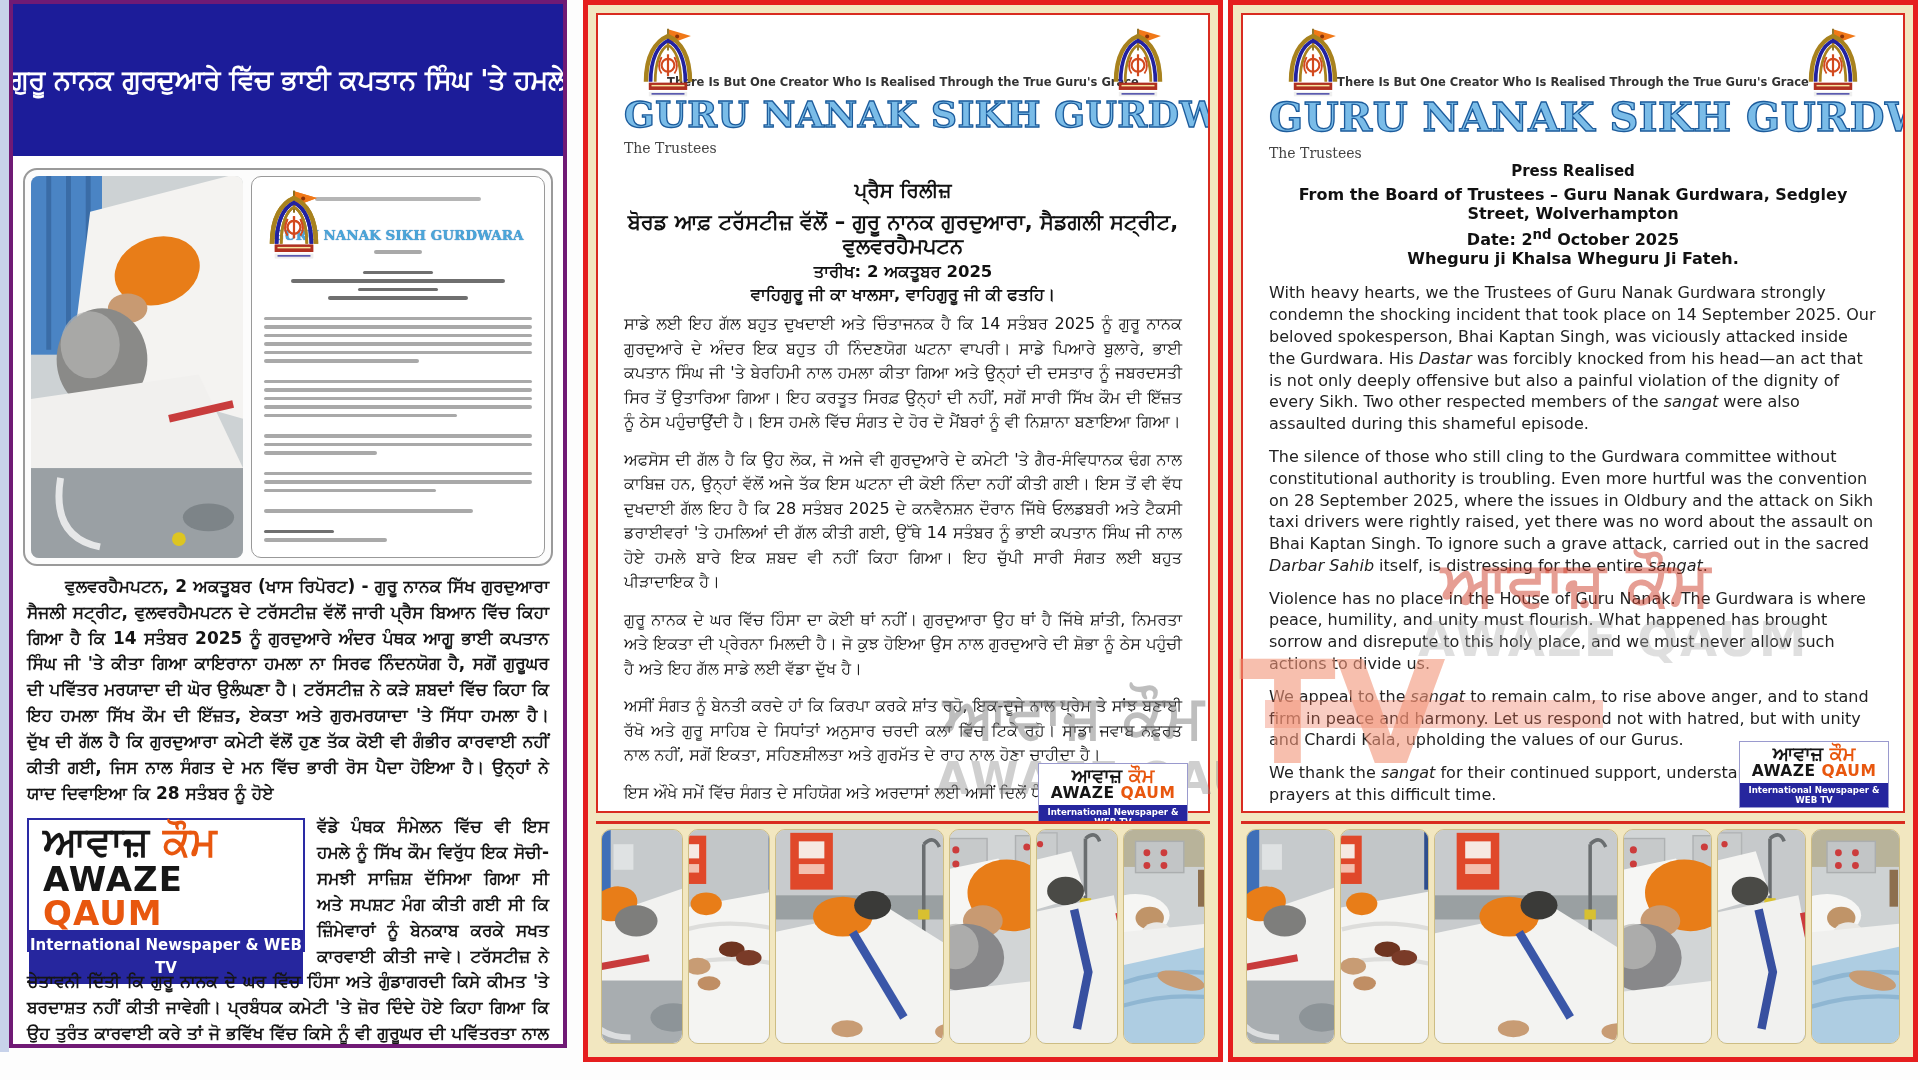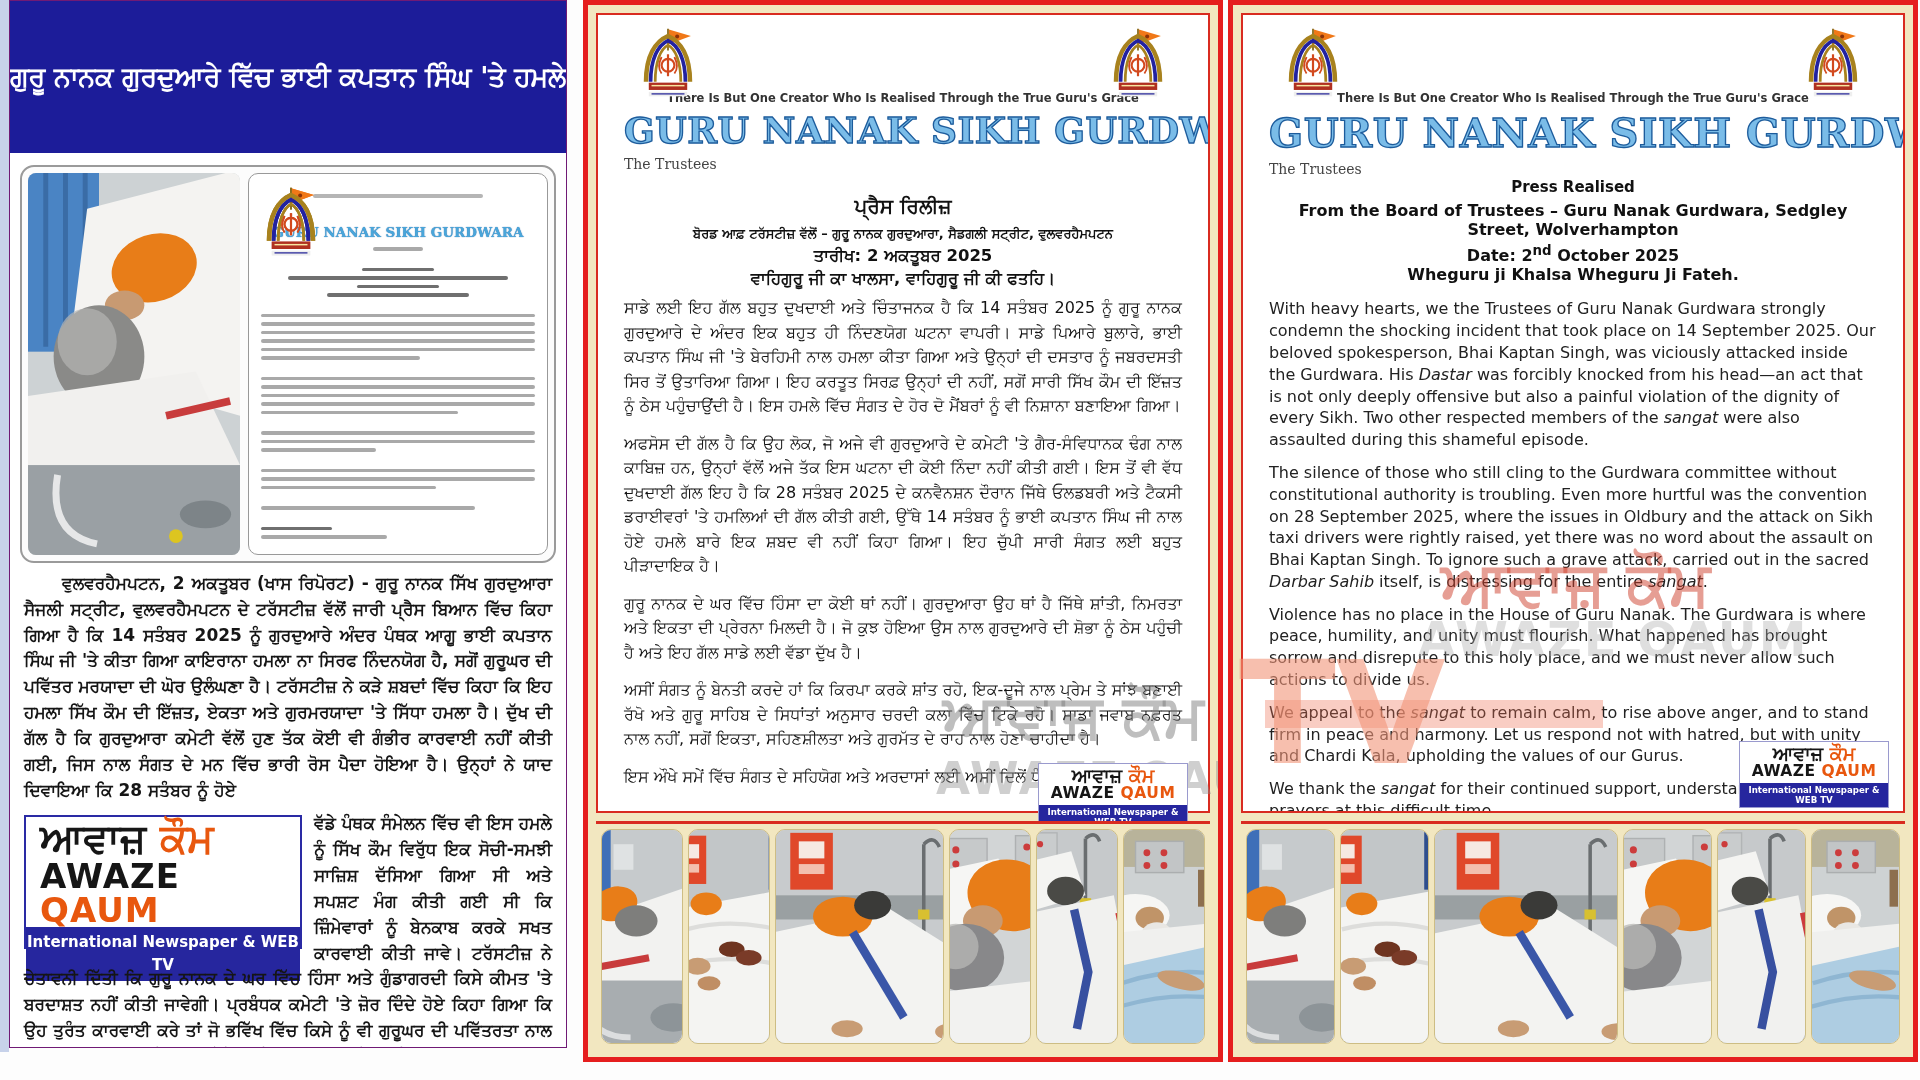--- a/index.html
+++ b/index.html
@@ -1,21 +1,21 @@
 <!DOCTYPE html>
 <html><head>
 <meta charset="utf-8">
 <style>
   html,body{margin:0;padding:0;background:#ffffff;}
   .page{position:relative;width:1920px;height:1080px;background:#fdfdfd;overflow:hidden;
         font-family:"DejaVu Sans","Liberation Sans",sans-serif;color:#111;}
   
   .page-margin{position:absolute;left:0;top:0;width:9px;height:1052px;background:#c7d2ea;}
   .panel-left{position:absolute;left:9px;top:0;width:558px;height:1048px;background:#fff;
-              border:1px solid #701a75;box-sizing:border-box;overflow:hidden;}
+              border:4px solid #701a75;box-sizing:border-box;overflow:hidden;}
   .np-head{height:152px;background:#1c1c99;display:flex;flex-direction:column;justify-content:center;
            align-items:center;gap:12px;overflow:hidden;}
   .np-head div{color:#fff;font-weight:800;font-size:27px;white-space:nowrap;letter-spacing:-.3px;}
   .np-media{margin:12px 10px 6px 10px;height:398px;border:2px solid #9a9a9a;border-radius:14px;
             padding:6px;display:flex;gap:8px;box-sizing:border-box;background:#fcfcfc;}
   .np-photo{width:212px;border-radius:8px;overflow:hidden;flex:none;}
   .np-photo svg{display:block;width:100%;height:100%;}
   .np-minidoc{flex:1;border:1.5px solid #999;border-radius:10px;padding:6px 12px;position:relative;
               overflow:hidden;background:#fff;}
   .md-logos{display:flex;justify-content:space-between;align-items:flex-start;height:40px;}
@@ -45,31 +45,31 @@
   
   .panel-pr{position:absolute;top:0;height:1062px;background:#f2e7c0;border:5px solid #e51e1e;
             box-sizing:border-box;overflow:hidden;}
   .panel-mid{left:583px;width:640px;}
   .panel-right{left:1228px;width:690px;}
   .pr-inner{position:absolute;left:8px;right:8px;top:8px;bottom:244px;background:#fff;
             border:2px solid #d92b20;box-sizing:border-box;overflow:hidden;}
   .pr-pad{padding:14px 26px 0 26px;position:relative;height:100%;box-sizing:border-box;}
   .logo-slot{position:absolute;top:10px;width:60px;height:86px;}
   .logo-left{left:40px;} .logo-right{right:40px;}
-  .pr-tagline{text-align:center;font-size:11.5px;font-weight:700;color:#333;margin-top:62px;}
+  .pr-tagline{text-align:center;font-size:11.5px;font-weight:700;color:#333;margin-top:46px;}
   .pr-title{text-align:center;font-family:"DejaVu Serif","Liberation Serif",serif;font-weight:bold;
             color:#7abce8;-webkit-text-stroke:1.3px #1d5c9c;text-shadow:0 0 1px #1d5c9c;
             white-space:nowrap;letter-spacing:.5px;margin-top:4px;}
   .panel-mid .pr-title{font-size:36px;}
   .panel-right .pr-title{font-size:40px;}
   .pr-trustees{font-family:"DejaVu Serif","Liberation Serif",serif;
                font-size:14px;color:#444;margin-top:5px;}
   .pr-line{text-align:center;font-weight:700;}
   .mid-heading{font-size:20px;margin-top:22px;}
-  .mid-from{font-size:13px;margin-top:8px;}
+  .mid-from{font-size:21px;margin-top:8px;}
   .mid-date{font-size:16.5px;margin-top:4px;}
   .mid-salut{font-size:16.5px;margin-top:4px;}
   .panel-mid .pr-paras{margin-top:8px;font-size:16px;line-height:24.5px;color:#141414;}
   .panel-mid .pr-paras p{margin:0 0 13px 0;text-align:justify;}
   .r-release{font-size:15px;margin-top:1px;}
   .r-from{font-size:16px;margin-top:5px;}
   .r-date{font-size:16px;margin-top:4px;}
   .r-salut{font-size:16px;}
   .panel-right .pr-paras{margin-top:14px;font-size:16px;line-height:21.8px;color:#222;}
   .panel-right .pr-paras p{margin:0 0 11px 0;}

